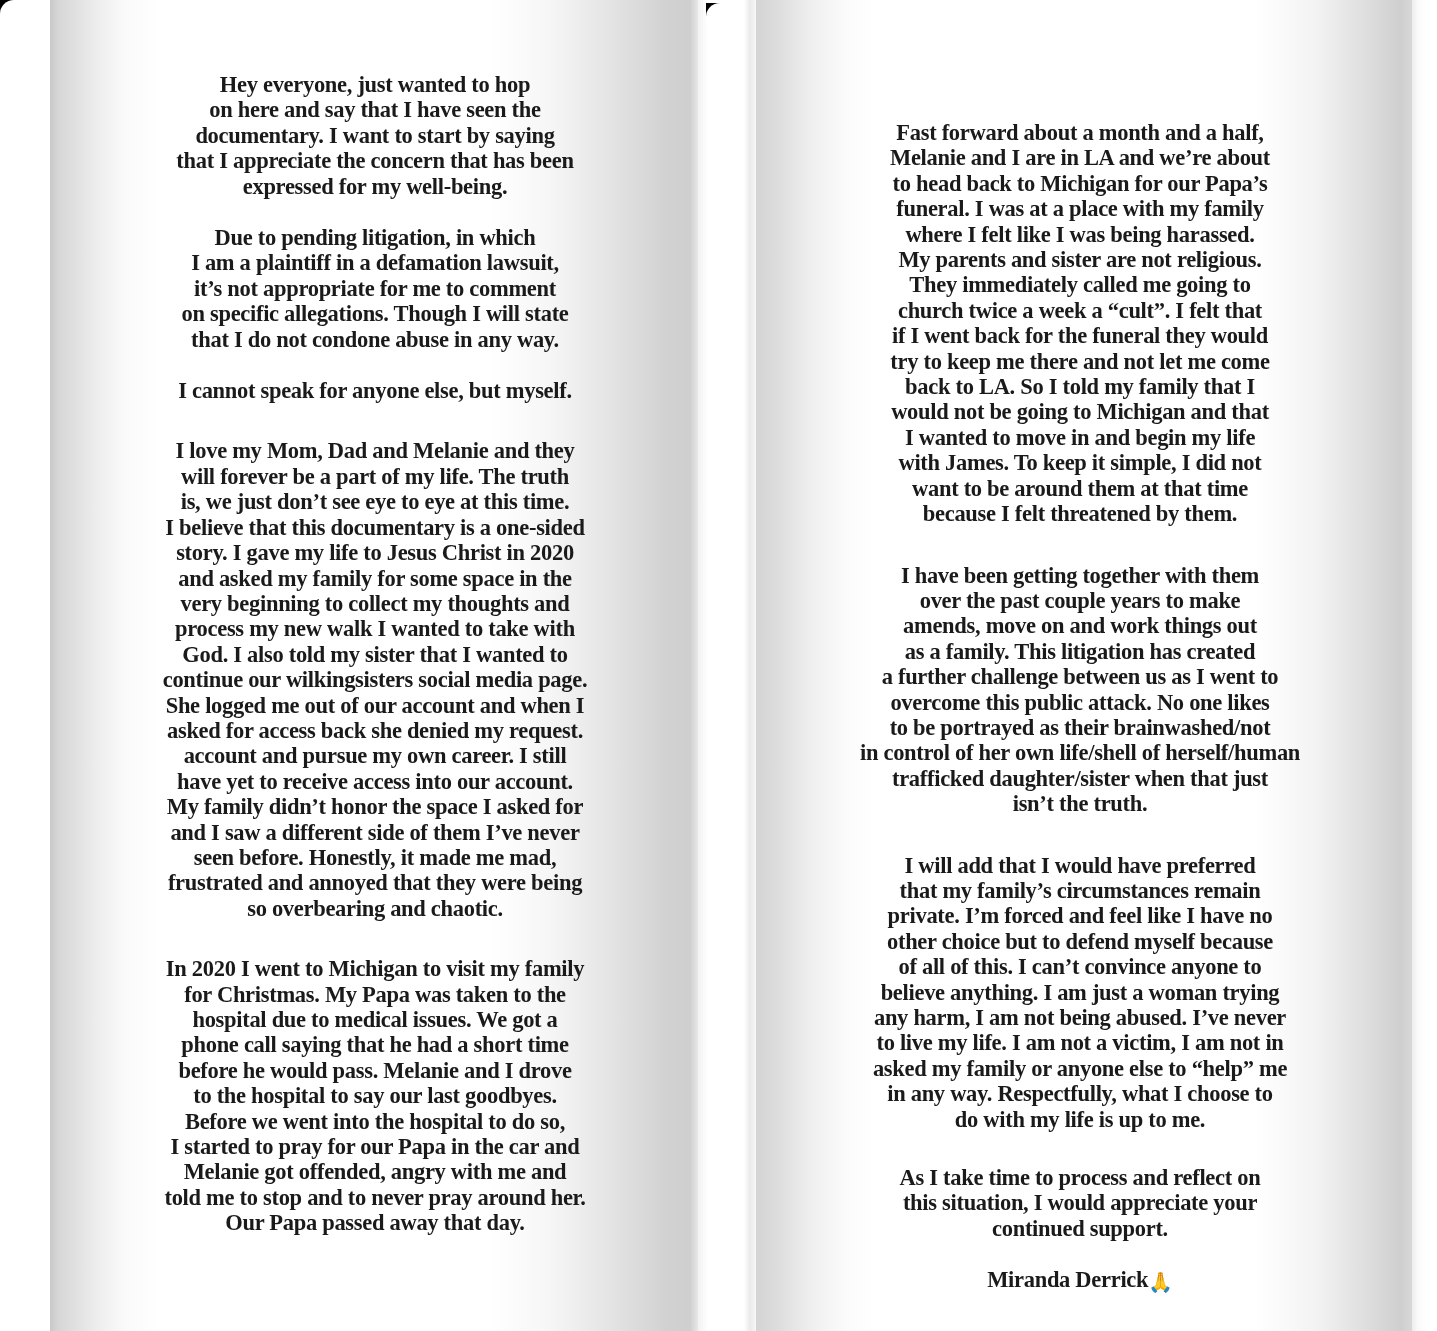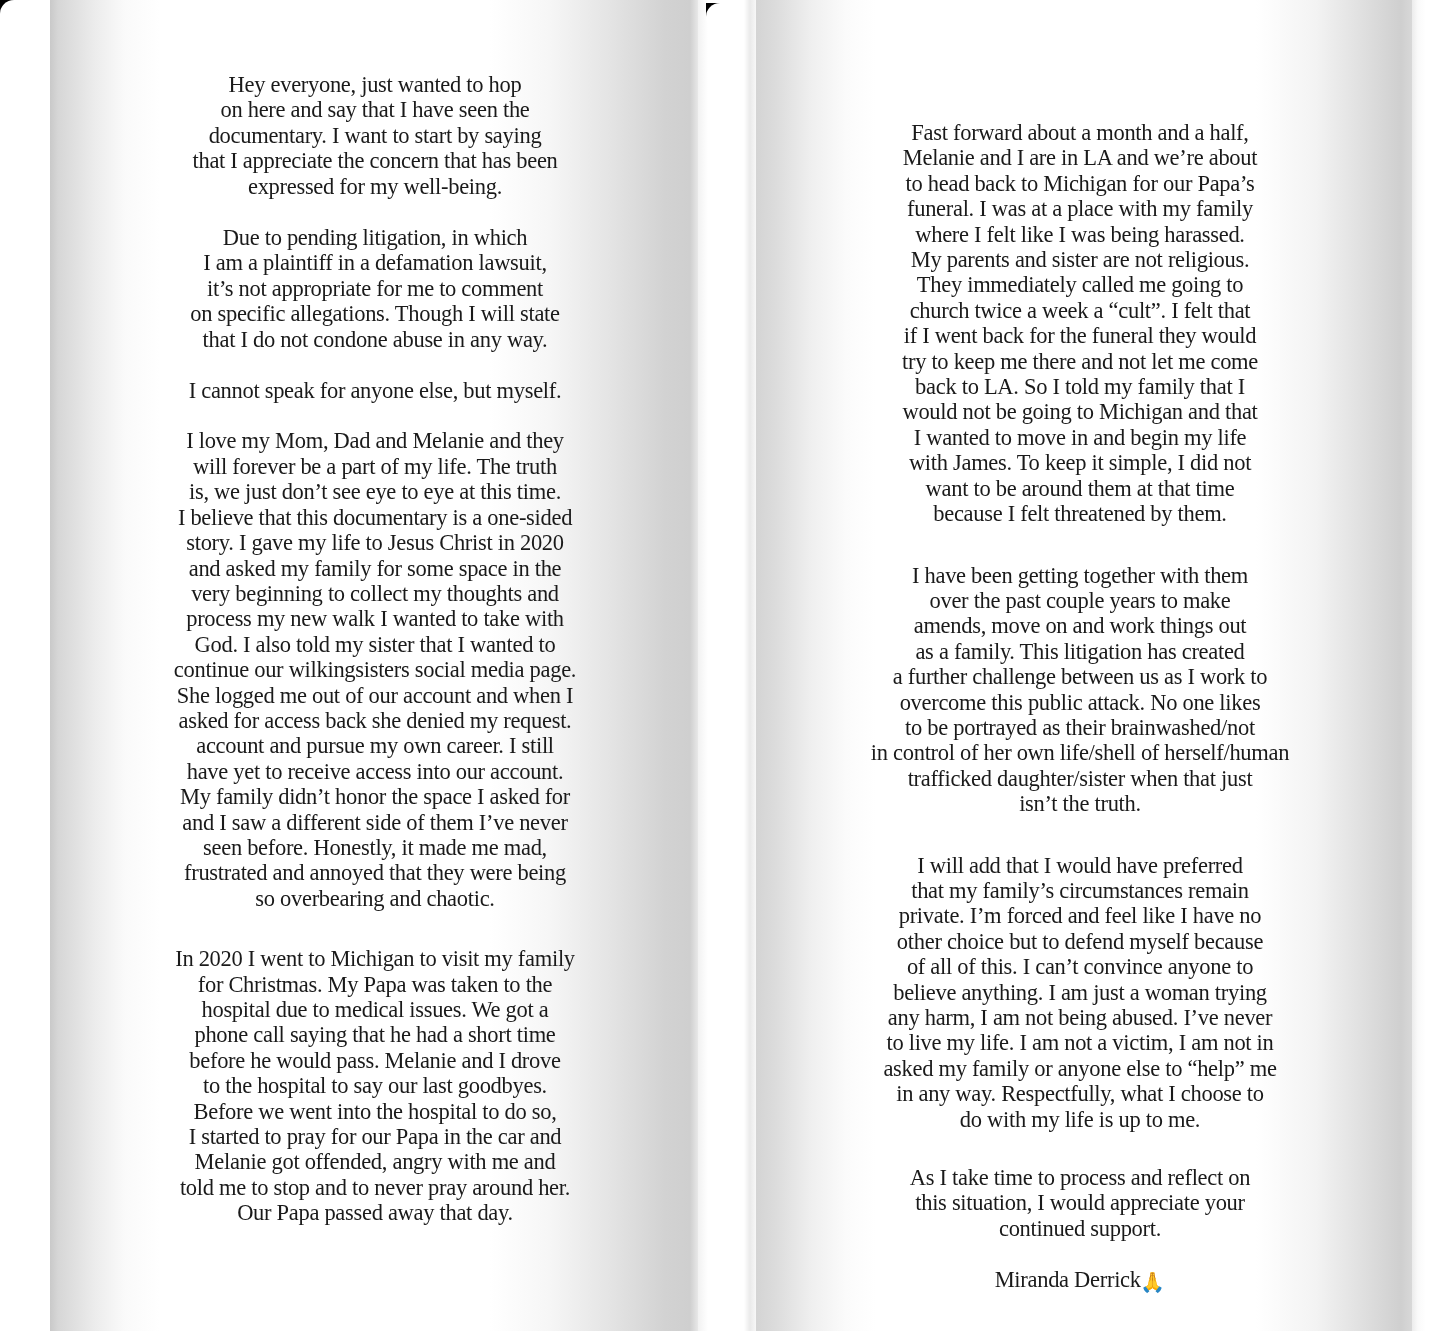--- a/index.html
+++ b/index.html
@@ -82,20 +82,21 @@
       width: 550px;
       top: 72px;
     }
     .text-col.right-col {
       left: 800px;
       width: 560px;
       top: 120px;
     }
     .para {
       margin: 0;
+      font-weight: bold;
     }
     .line {
       display: block;
       white-space: nowrap;
     }
     .emoji {
       display: inline-block;
       font-size: 20px;
       line-height: 20px;
       vertical-align: -2px;
@@ -121,21 +122,21 @@
     <span class="line">that I appreciate the concern that has been</span>
     <span class="line">expressed for my well-being.</span>
   </p>
   <p class="para" style="margin-bottom:26px;">
     <span class="line">Due to pending litigation, in which</span>
     <span class="line">I am a plaintiff in a defamation lawsuit,</span>
     <span class="line">it’s not appropriate for me to comment</span>
     <span class="line">on specific allegations. Though I will state</span>
     <span class="line">that I do not condone abuse in any way.</span>
   </p>
-  <p class="para" style="margin-bottom:25px;">
+  <p class="para" style="margin-bottom:35px;">
     <span class="line">I cannot speak for anyone else, but myself.</span>
   </p>
   <p class="para" style="margin-bottom:35px;">
     <span class="line">I love my Mom, Dad and Melanie and they</span>
     <span class="line">will forever be a part of my life. The truth</span>
     <span class="line">is, we just don’t see eye to eye at this time.</span>
     <span class="line">I believe that this documentary is a one-sided</span>
     <span class="line">story. I gave my life to Jesus Christ in 2020</span>
     <span class="line">and asked my family for some space in the</span>
     <span class="line">very beginning to collect my thoughts and</span>
@@ -184,21 +185,21 @@
     <span class="line">I wanted to move in and begin my life</span>
     <span class="line">with James. To keep it simple, I did not</span>
     <span class="line">want to be around them at that time</span>
     <span class="line">because I felt threatened by them.</span>
   </p>
   <p class="para" style="margin-bottom:36px;">
     <span class="line">I have been getting together with them</span>
     <span class="line">over the past couple years to make</span>
     <span class="line">amends, move on and work things out</span>
     <span class="line">as a family. This litigation has created</span>
-    <span class="line">a further challenge between us as I work to</span>
+    <span class="line">a further challenge between us as I went to</span>
     <span class="line">overcome this public attack. No one likes</span>
     <span class="line">to be portrayed as their brainwashed/not</span>
     <span class="line">in control of her own life/shell of herself/human</span>
     <span class="line">trafficked daughter/sister when that just</span>
     <span class="line">isn’t the truth.</span>
   </p>
   <p class="para" style="margin-bottom:33px;">
     <span class="line">I will add that I would have preferred</span>
     <span class="line">that my family’s circumstances remain</span>
     <span class="line">private. I’m forced and feel like I have no</span>

